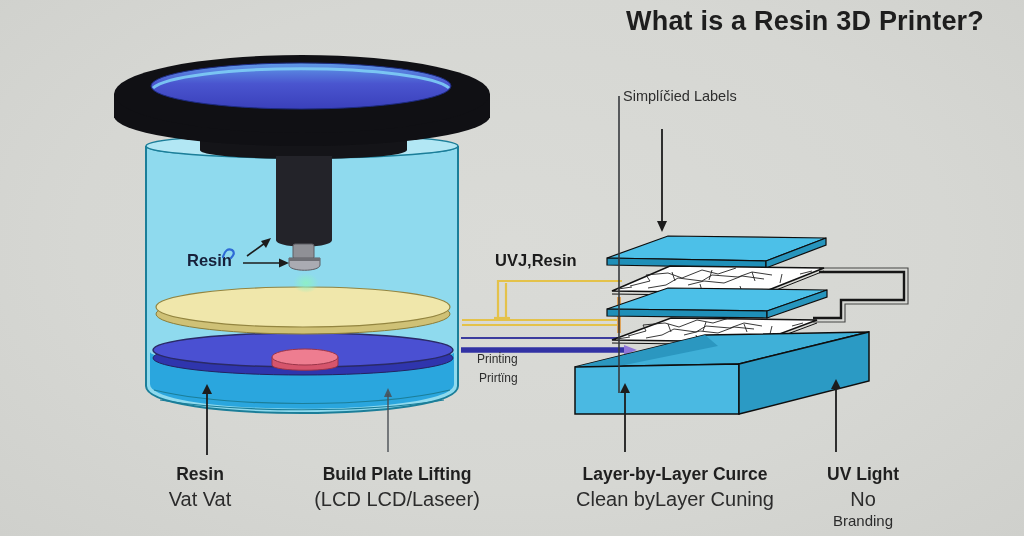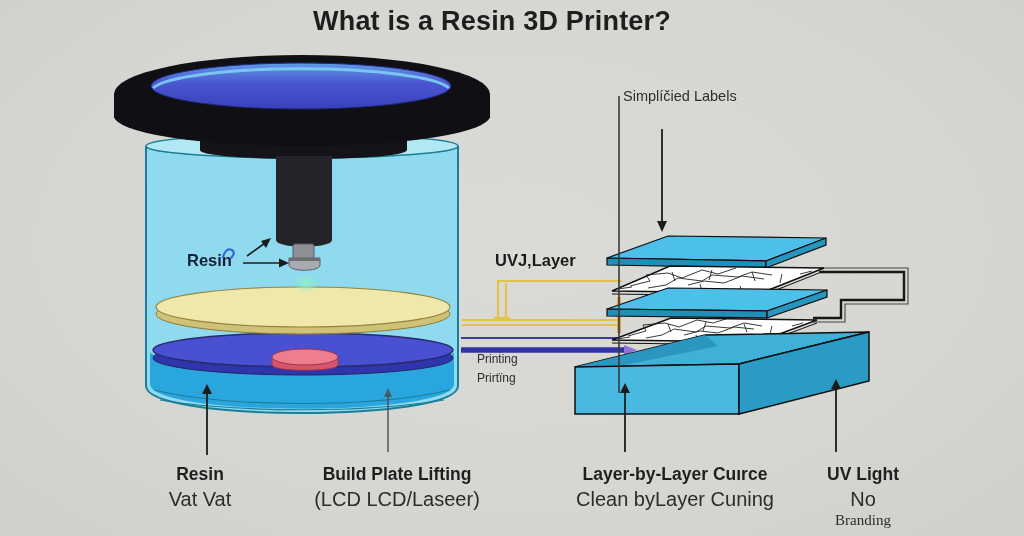--- a/index.html
+++ b/index.html
@@ -2,30 +2,30 @@
 <html><head>
 <meta charset="utf-8">
 <style>
   html,body { margin:0; padding:0; background:#b9bab6; }
   #stage {
     position:relative; width:1024px; height:536px; overflow:hidden;
     background:radial-gradient(ellipse at 50% 45%, #dadbd7 0%, #d6d7d3 60%, #cfd0cc 100%);
     font-family:"Liberation Sans","DejaVu Sans",sans-serif;
   }
   #diagram-svg { position:absolute; left:0; top:0; }
-  .t { position:absolute; white-space:nowrap; color:#242424; z-index:2; }
-  .title { left:0; top:6px; width:984px; text-align:center; font-size:27px; font-weight:bold; color:#1e1e1e; letter-spacing:.2px; }
+  .t { position:absolute; white-space:nowrap; color:#242424; z-index:2;text-align:right; }
+  .title { left:0; top:6px; width:984px; text-align:right; font-size:27px; font-weight:bold; color:#1e1e1e; letter-spacing:.2px; }
   .lbl-tr { left:623px; top:87px; font-size:14.5px; color:#2e2e2e; line-height:18px; }
   .lbl-uv { left:495px; top:251px; font-size:16.5px; font-weight:600; color:#1b1b1b; }
   .lbl-print { left:477px; top:350px; font-size:12px; color:#2e2e2e; line-height:19px; }
   .lbl-resin-in { left:187px; top:251px; font-size:16.5px; font-weight:bold; color:#16203a; }
   .cap { position:absolute; text-align:center; color:#222; z-index:2; }
   .cap-title { font-size:17.5px; font-weight:bold; color:#1f1f1f; }
   .cap-sub { font-size:20px; margin-top:3px; color:#2c2c2c; }
-  .cap-sub2 { font-size:15px; margin-top:1px; color:#2c2c2c;font-family:Liberation Serif, serif; }
+  .cap-sub2 { font-size:15px; margin-top:1px; color:#2c2c2c; }
   .cap-resin { left:140px; top:464px; width:120px; }
   .cap-build { left:307px; top:464px; width:180px; }
   .cap-layer { left:570px; top:464px; width:210px; }
   .cap-uvlight { left:802px; top:464px; width:122px; }
   .bluemark { position:absolute; left:221px; top:245px; z-index:3; }
 </style>
 </head>
 <body>
 
 <div id="stage">
@@ -180,21 +180,21 @@
       </g>
     </g>
   </svg>
 
   <div class="t title">What is a Resin 3D Printer?</div>
 
   <div class="t lbl-tr">
     <div>Simplíčied Labels</div>
   </div>
 
-  <div class="t lbl-uv">UVJ‚Layer</div>
+  <div class="t lbl-uv">UVJ‚Resin</div>
 
   <div class="t lbl-print">
     <div>Prinṫing</div>
     <div>Prirtïng</div>
   </div>
 
   <div class="t lbl-resin-in">Resin</div>
   <svg class="bluemark" width="18" height="16">
     <path d="M2 12 Q5 2 11 5 Q15 8 10 13" fill="none" stroke="#2e6bd6" stroke-width="2.2" stroke-linecap="round"></path>
   </svg>

